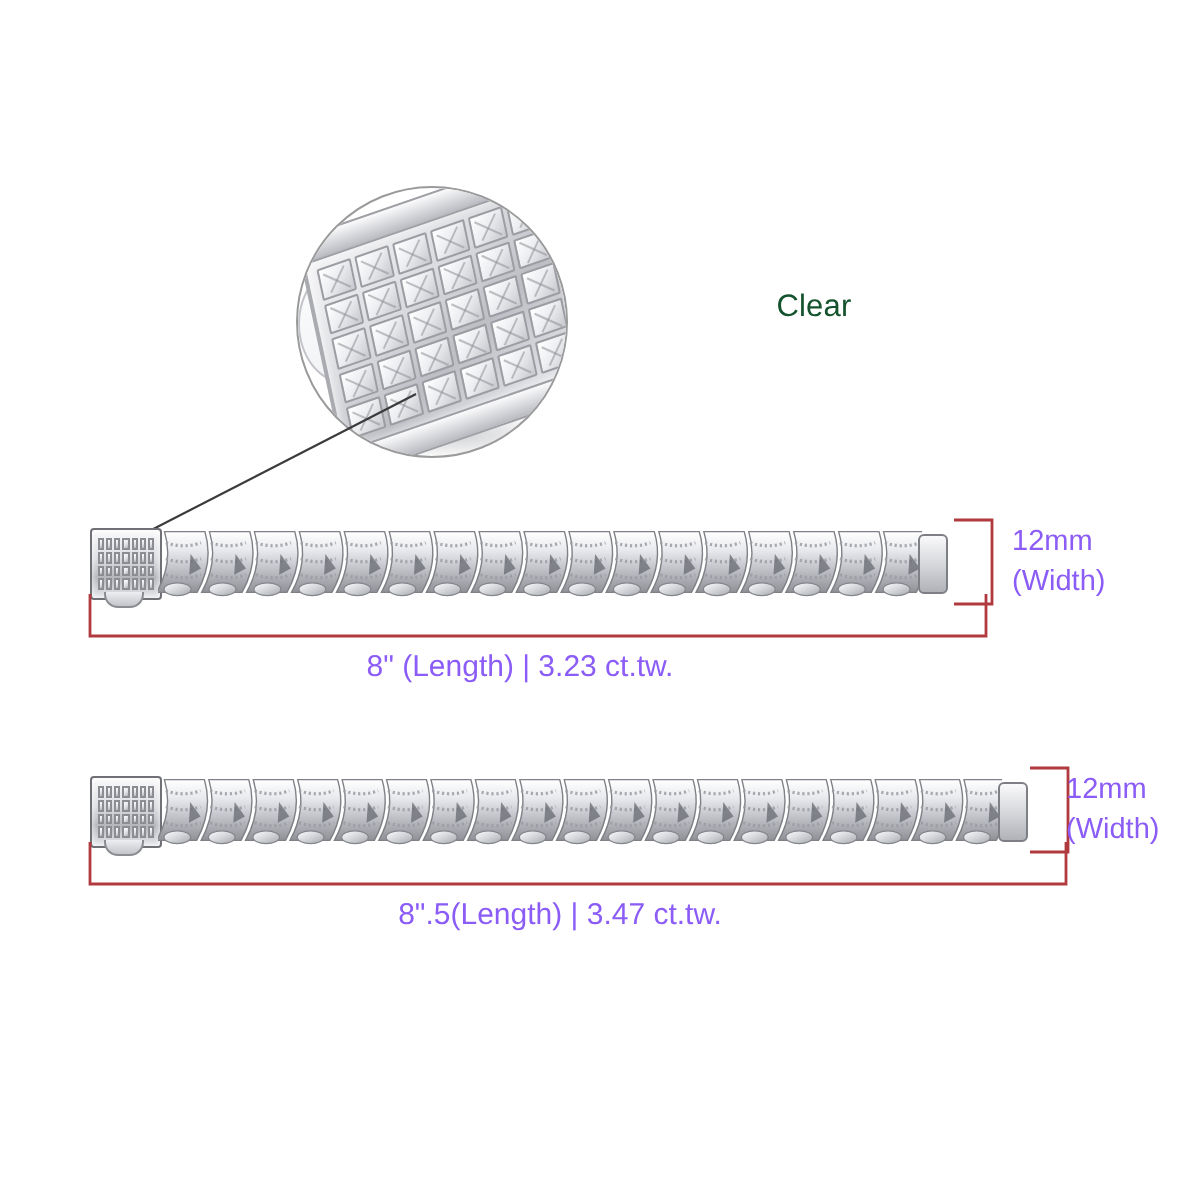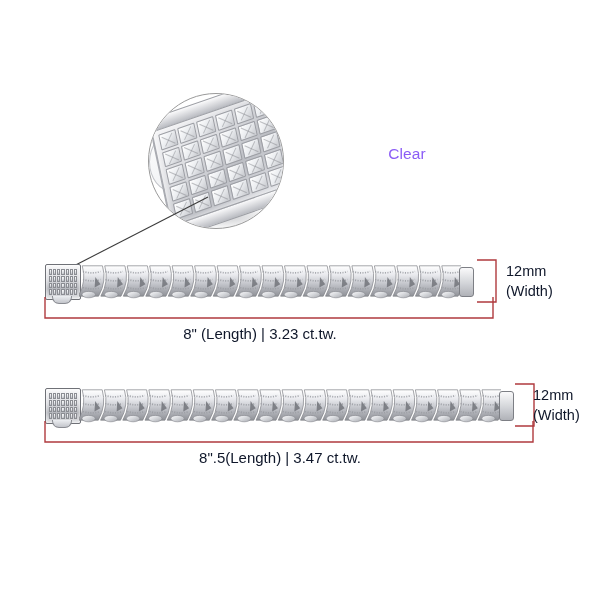--- a/index.html
+++ b/index.html
@@ -105,21 +105,21 @@
 
   
   .callout {
     position: absolute;
     left: 292px;
     top: 143px;
     width: 230px;
     text-align: center;
     font-size: 15.5px;
     line-height: 1.45;
-    color: #8b5cf6;
+    color: #14532d;
     letter-spacing: .1px;
   }
 
   
   .bracelet {
     position: absolute;
     height: 46px;
   }
   .clasp {
     position: absolute;
@@ -173,21 +173,21 @@
 
   
   .dim {
     position: absolute;
     pointer-events: none;
   }
   .dim-label {
     position: absolute;
     font-size: 14.5px;
     line-height: 1.35;
-    color: #0f172a;
+    color: #8b5cf6;
     white-space: nowrap;
   }
   .len-label {
     text-align: center;
     font-size: 15px;
   }
 </style>
 </head>
 <body>
 

